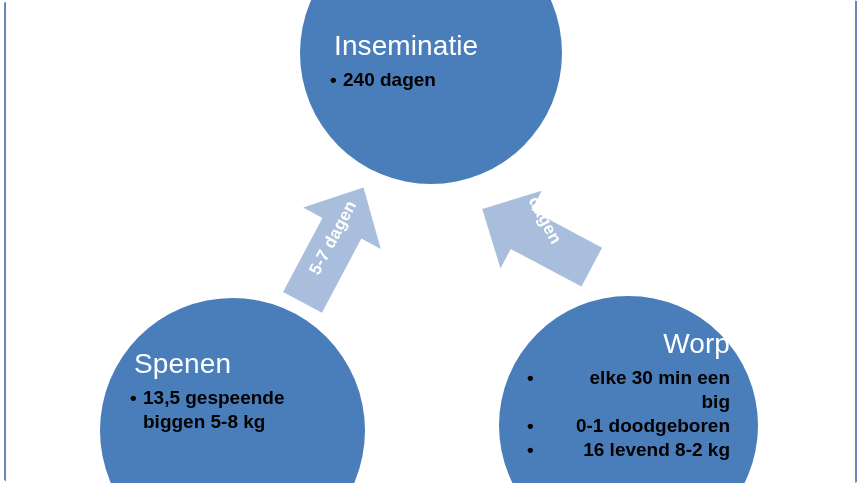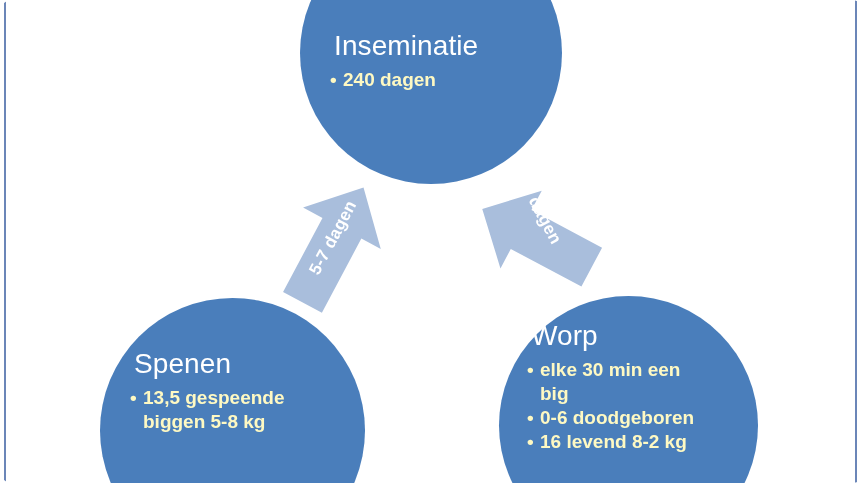--- a/index.html
+++ b/index.html
@@ -56,21 +56,21 @@
   }
   .node-bullets {
     list-style: none;
     margin: 0;
     padding: 0;
   }
   .node-bullets li {
     font-size: 19px;
     font-weight: 700;
     line-height: 1.22;
-    color: #fef9c3;
+    color: #000000;
     position: relative;
     padding-left: 13px;
     margin-bottom: 1px;
     white-space: pre-line;
   }
   .node-bullets li::before {
     content: "\2022";
     position: absolute;
     left: 0;
     top: 0;
@@ -92,21 +92,21 @@
     height: 265px;
   }
   #node-spenen .node-text { top: 50px; }
 
   #node-worp {
     left: 499px;
     top: 296px;
     width: 259px;
     height: 259px;
   }
-  #node-worp .node-text { top: 24px; padding: 0 28px; }
+  #node-worp .node-text { top: 32px; padding: 0 28px; text-align: right; }
 
   
   .arrow {
     position: absolute;
   }
   .arrow svg { display: block; overflow: visible; }
   .arrow-label {
     position: absolute;
     color: #ffffff;
     font-size: 17px;
@@ -186,21 +186,21 @@
       </ul>
     </div>
   </div>
 
   <div class="node" id="node-worp">
     <div class="node-text">
       <div class="node-title">Worp</div>
       <ul class="node-bullets">
         <li>elke 30 min een
 big</li>
-        <li>0-6 doodgeboren</li>
+        <li>0-1 doodgeboren</li>
         <li>16 levend 8-2 kg</li>
       </ul>
     </div>
   </div>
 
   <div class="arrow" id="arrow-115">
     <svg width="120" height="124" viewBox="0 0 120 124">
       <g transform="rotate(118 60 62)">
         <polygon points="38,0 82,0 82,80 104,80 60,124 16,80 38,80" fill="#a9bedc"></polygon>
       </g>

